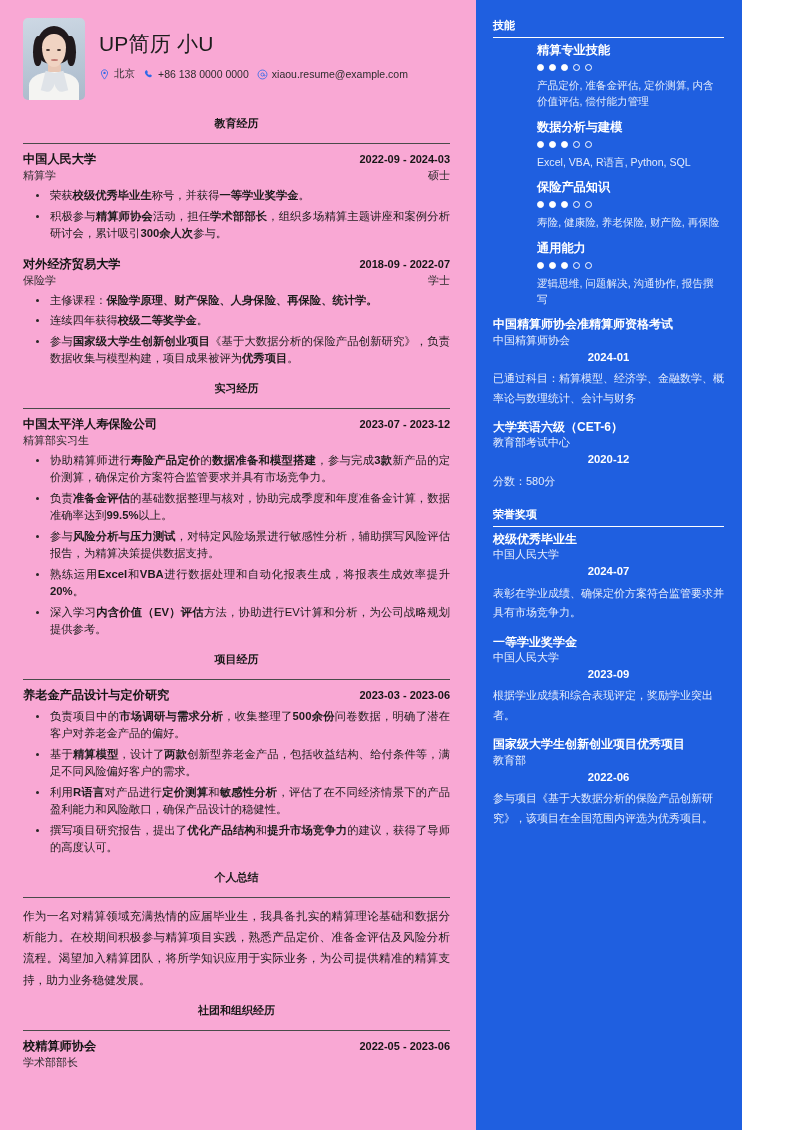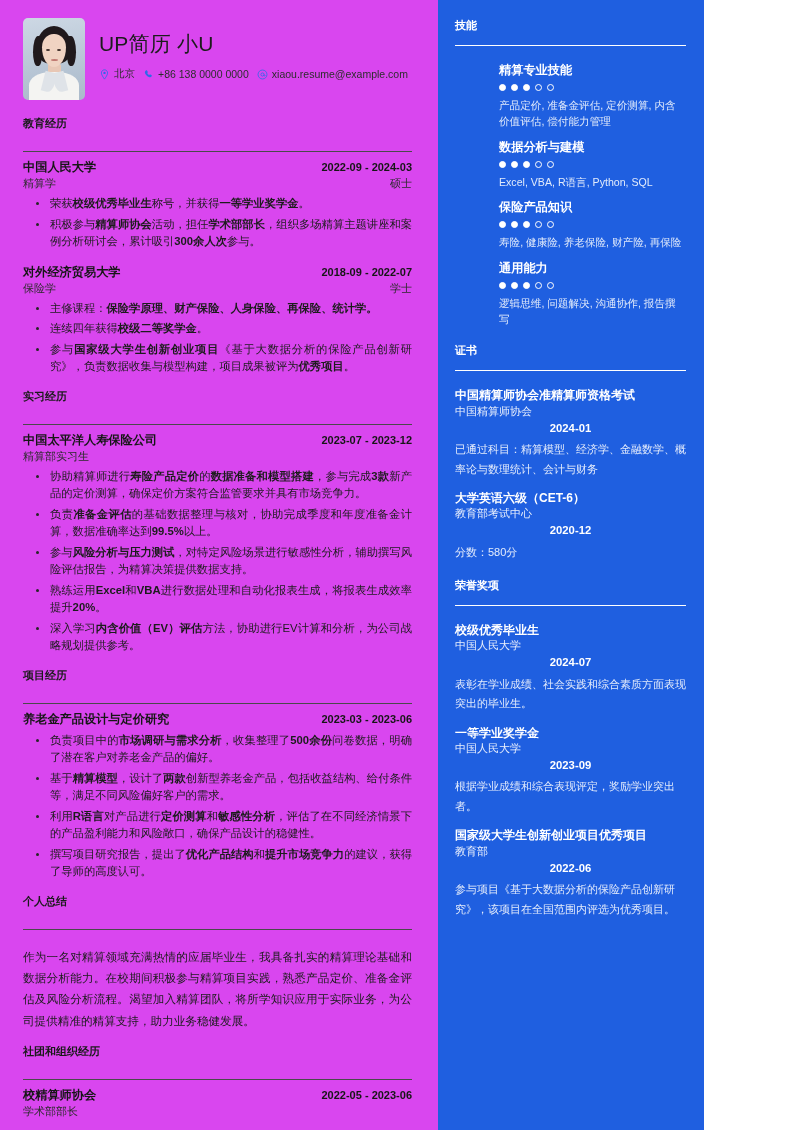--- a/index.html
+++ b/index.html
@@ -13,23 +13,23 @@
   .page {
     position: relative;
     width: 799px;
     height: 1130px;
     background: #ffffff;
     display: flex;
   }
 
   
   .main-col {
-    width: 438px;
+    width: 476px;
     padding: 18px 26px 0 23px;
-    background: #d946ef;
+    background: #f9a8d4;
   }
 
   .header {
     display: flex;
     align-items: flex-start;
     gap: 14px;
     margin-bottom: 16px;
   }
   .photo {
     width: 62px;
@@ -114,24 +114,25 @@
   .contact-item { display: flex; align-items: center; gap: 4px; }
   .contact-item + .contact-item { margin-left: 8px; }
   .cicon { width: 11px; height: 11px; display: inline-block; line-height: 0; }
   .cicon svg { display: block; }
 
   
   .sec-head {
     font-size: 11px;
     font-weight: bold;
     color: #1a1a1a;
-    padding-bottom: 20px;
+    padding-bottom: 12px;
     border-bottom: 1.3px solid #4a4a4a;
     margin-top: 13px;
     margin-bottom: 7px;
+    text-align: center;
   }
 
   .entry { margin-bottom: 4px; }
   .entry-row {
     display: flex;
     justify-content: space-between;
     align-items: baseline;
   }
   .entry-title {
     font-size: 12.2px;
@@ -176,40 +177,40 @@
     border-radius: 50%;
     background: #262626;
   }
   ul.bullets b { font-weight: bold; }
 
   .summary-text {
     font-size: 11.6px;
     line-height: 1.85;
     color: #1c1c1c;
     text-align: justify;
-    margin-top: 16px;
+    margin-top: 7px;
   }
 
   .spacer-sm { height: 9px; }
 
   
   .side-col {
     width: 266px;
     background: #1f5fe0;
     color: #ffffff;
     padding: 18px 18px 0 17px;
     overflow: hidden;
   }
   .side-head {
     font-size: 11px;
     font-weight: bold;
     color: #ffffff;
-    padding-bottom: 12px;
+    padding-bottom: 4px;
     border-bottom: 1.3px solid #ffffff;
-    margin-bottom: 16px;
+    margin-bottom: 4px;
   }
   .side-head.gap { margin-top: 16px; }
 
   .skill { margin-bottom: 9px; margin-left: 44px; }
   .skill-name {
     font-size: 12.2px;
     font-weight: bold;
     color: #ffffff;
     margin-bottom: 5px;
   }
@@ -437,21 +438,20 @@
       <div class="dots">
           <span class="dot on"></span>
           <span class="dot on"></span>
           <span class="dot on"></span>
           <span class="dot off"></span>
           <span class="dot off"></span>
         </div>
       <div class="skill-items">逻辑思维, 问题解决, 沟通协作, 报告撰写</div>
     </div>
 
-    <div class="side-head gap">证书</div>
 
     <div class="cert">
       <div class="cert-title">中国精算师协会准精算师资格考试</div>
       <div class="cert-org">中国精算师协会</div>
       <div class="cert-date">2024-01</div>
       <div class="cert-desc">已通过科目：精算模型、经济学、金融数学、概率论与数理统计、会计与财务</div>
     </div>
 
     <div class="cert">
       <div class="cert-title">大学英语六级（CET-6）</div>
@@ -459,21 +459,21 @@
       <div class="cert-date">2020-12</div>
       <div class="cert-desc">分数：580分</div>
     </div>
 
     <div class="side-head gap">荣誉奖项</div>
 
     <div class="cert">
       <div class="cert-title">校级优秀毕业生</div>
       <div class="cert-org">中国人民大学</div>
       <div class="cert-date">2024-07</div>
-      <div class="cert-desc">表彰在学业成绩、社会实践和综合素质方面表现突出的毕业生。</div>
+      <div class="cert-desc">表彰在学业成绩、确保定价方案符合监管要求并具有市场竞争力。</div>
     </div>
 
     <div class="cert">
       <div class="cert-title">一等学业奖学金</div>
       <div class="cert-org">中国人民大学</div>
       <div class="cert-date">2023-09</div>
       <div class="cert-desc">根据学业成绩和综合表现评定，奖励学业突出者。</div>
     </div>
 
     <div class="cert">

